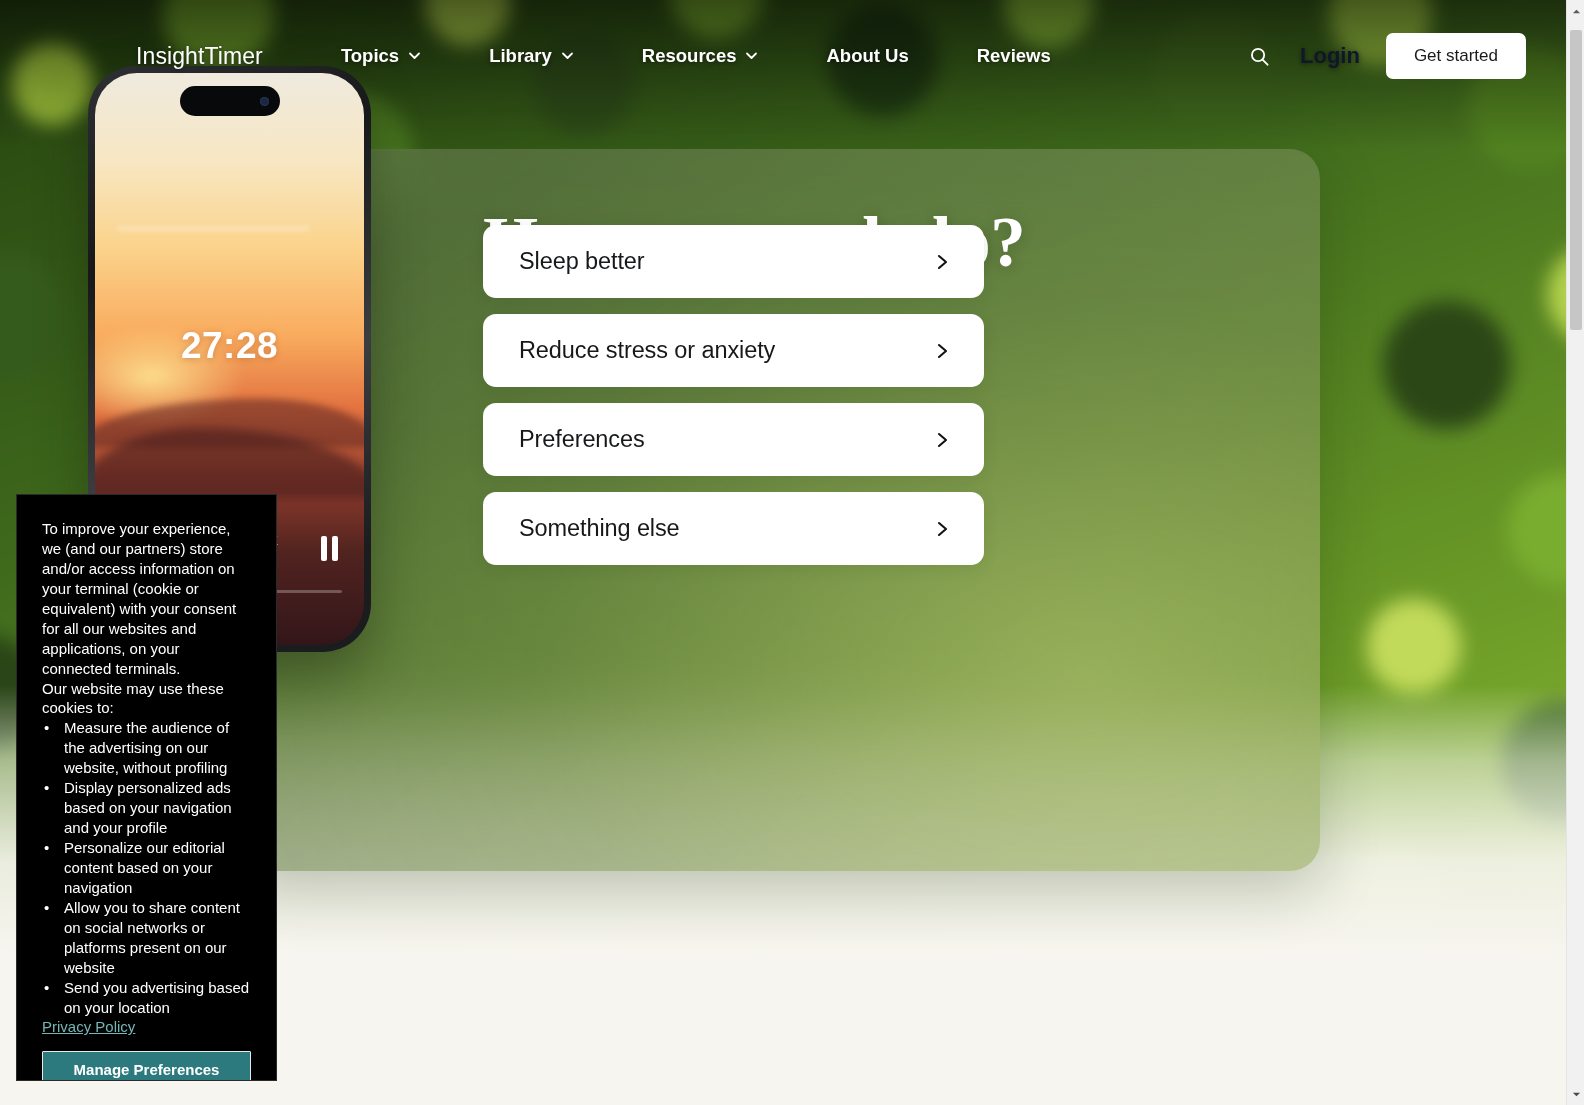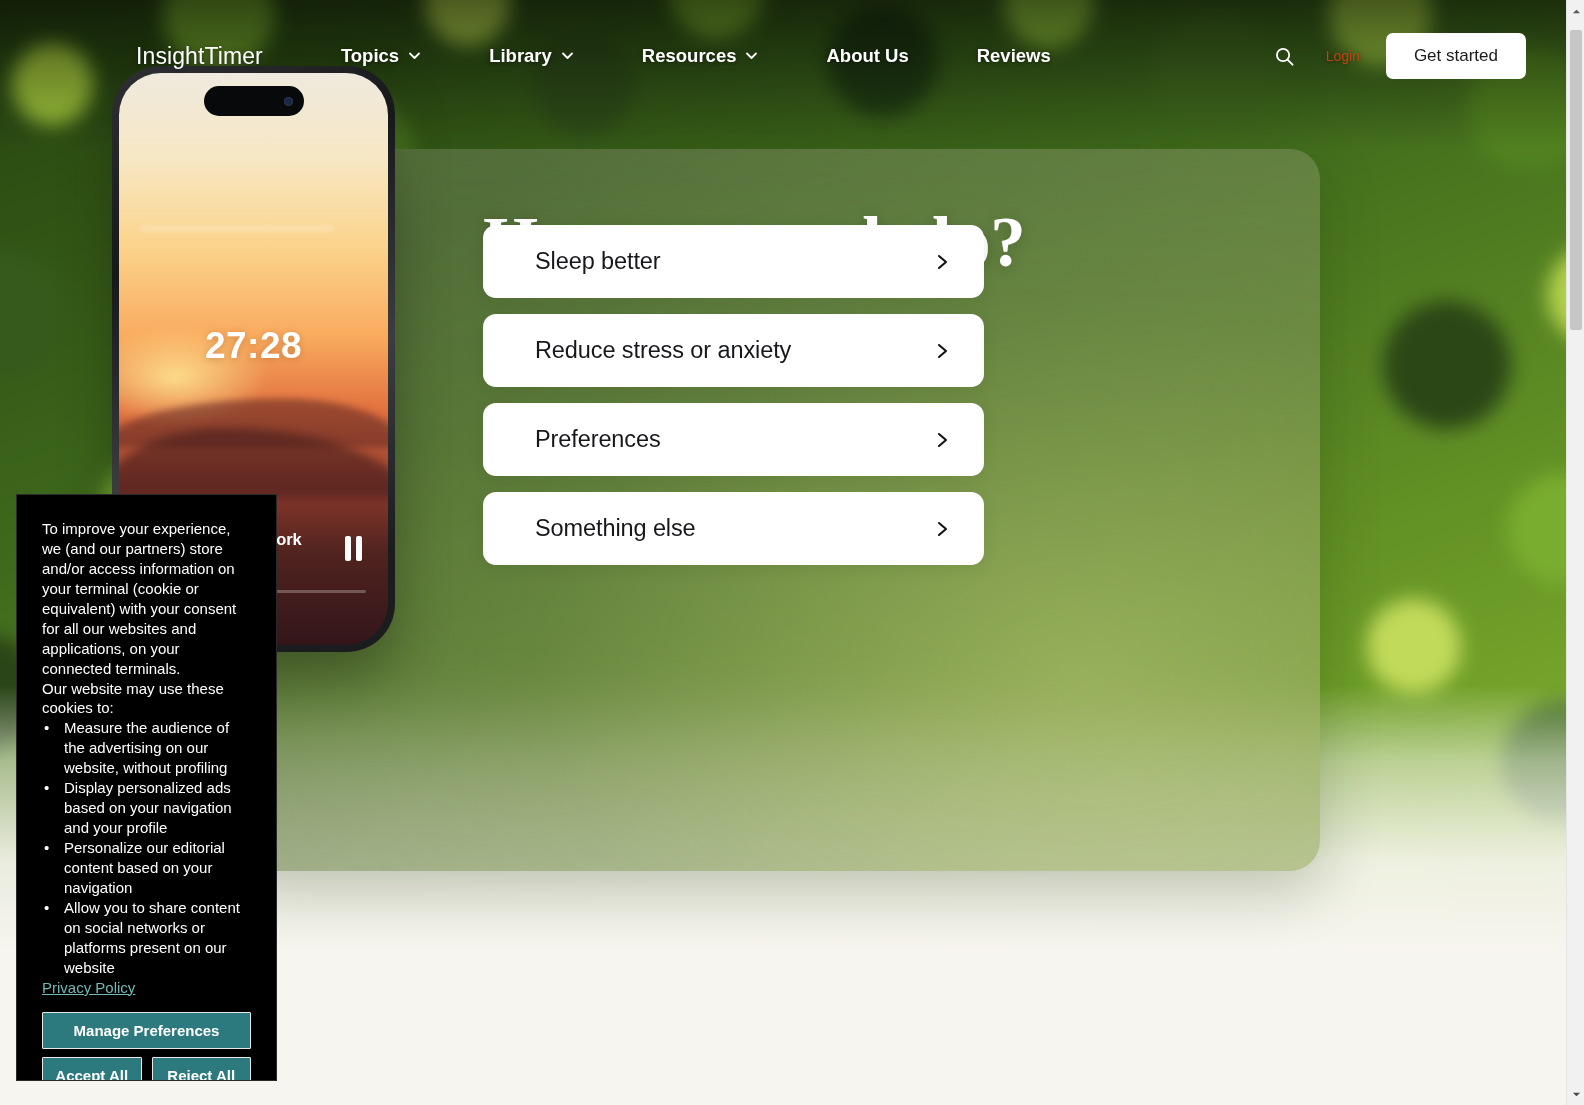--- a/index.html
+++ b/index.html
@@ -124,23 +124,23 @@
     display: flex;
     align-items: center;
     gap: 26px;
   }
   .search-btn {
     width: 30px; height: 30px;
     display: flex; align-items: center; justify-content: center;
     cursor: pointer;
   }
   .login-link {
-    color: #c2410c;
-    font-size: 14px;
-    font-weight: 400;
+    color: #0f172a;
+    font-size: 22px;
+    font-weight: 700;
     cursor: pointer;
     text-shadow: 0 1px 5px rgba(0,0,0,.5);
   }
   .get-started {
     background: #fff;
     color: #1a1a1a;
     font-size: 17px;
     font-weight: 400;
     border: none;
     border-radius: 7px;
@@ -209,37 +209,35 @@
     justify-content: space-between;
     padding: 0 33px 0 36px;
     cursor: pointer;
     box-shadow: 0 3px 16px rgba(30,45,20,.10);
   }
   .option-label {
     font-size: 23.5px;
     color: #16181a;
     font-weight: 400;
     letter-spacing: -.1px;
-    margin-left: 16px;
   }
   .chev-right { width: 17px; height: 20px; display: block; }
 
   
   .phone {
     position: absolute;
     left: 88px;
     top: 66px;
     width: 283px;
     height: 586px;
     border-radius: 48px;
     background: linear-gradient(150deg, #2f3033 0%, #17181a 28%, #3c3d40 58%, #1b1c1e 86%);
     padding: 7px;
     box-shadow: 0 26px 52px rgba(20,30,12,.38);
     z-index: 24;
-    margin-left: 24px;
   }
   .phone-screen {
     position: relative;
     width: 100%; height: 100%;
     border-radius: 42px;
     overflow: hidden;
     background: linear-gradient(180deg,
       #efeade 0%,
       #f7e7c4 15%,
       #fbd48d 30%,
@@ -574,20 +572,21 @@
 
   <div class="cookie">
     <div class="cookie-text">To improve your experience, we (and our partners) store and/or access information on your terminal (cookie or equivalent) with your consent for all our websites and applications, on your connected terminals.</div>
     <div class="cookie-gap"></div>
     <div class="cookie-text">Our website may use these cookies to:</div>
     <ul class="cookie-list">
       <li>Measure the audience of the advertising on our website, without profiling</li>
       <li>Display personalized ads based on your navigation and your profile</li>
       <li>Personalize our editorial content based on your navigation</li>
       <li>Allow you to share content on social networks or platforms present on our website</li>
+      <li>Send you advertising based on your location</li>
     </ul>
     <a class="privacy-link">Privacy Policy</a>
     <div class="cookie-actions">
       <button class="ck-btn full">Manage Preferences</button>
       <div class="ck-row">
         <button class="ck-btn">Accept All</button>
         <button class="ck-btn">Reject All</button>
       </div>
     </div>
   </div>

